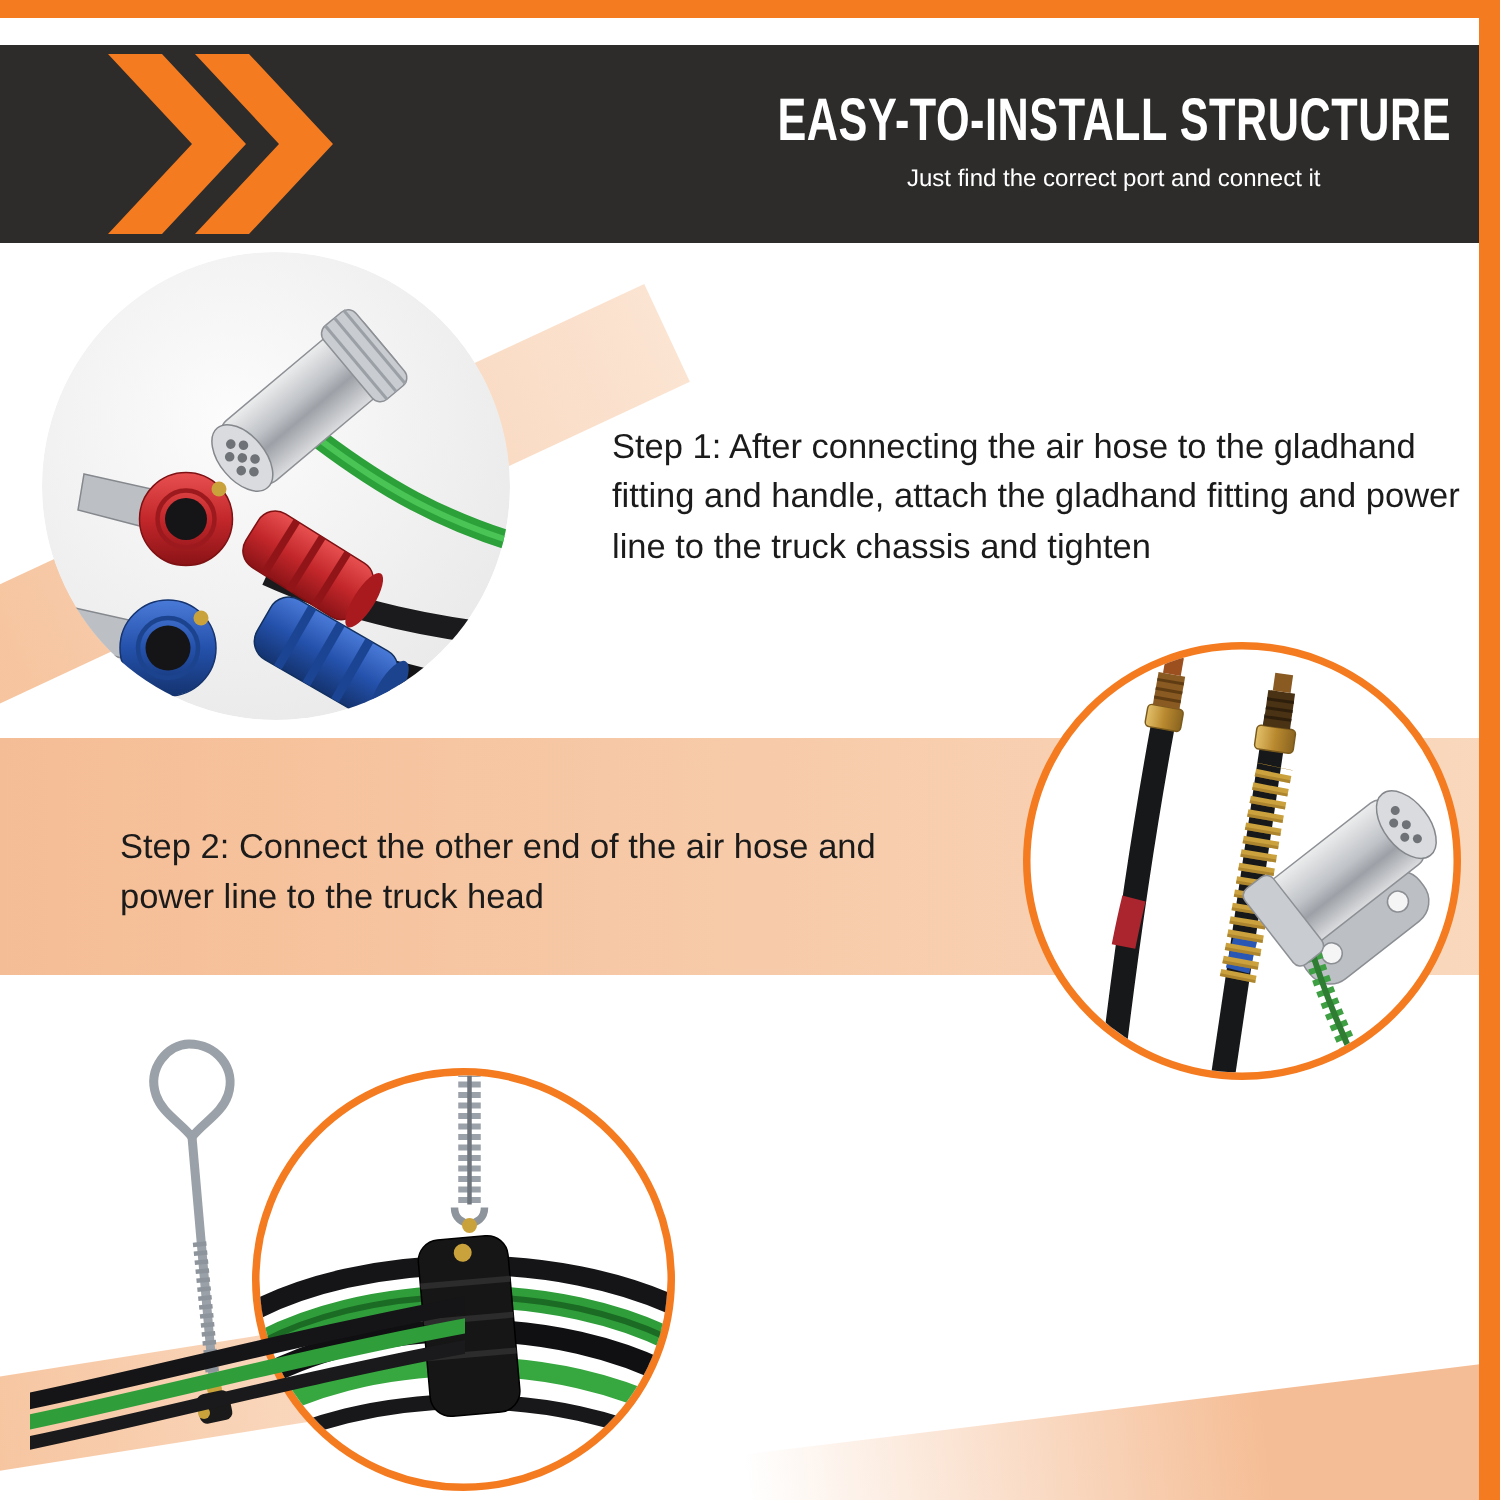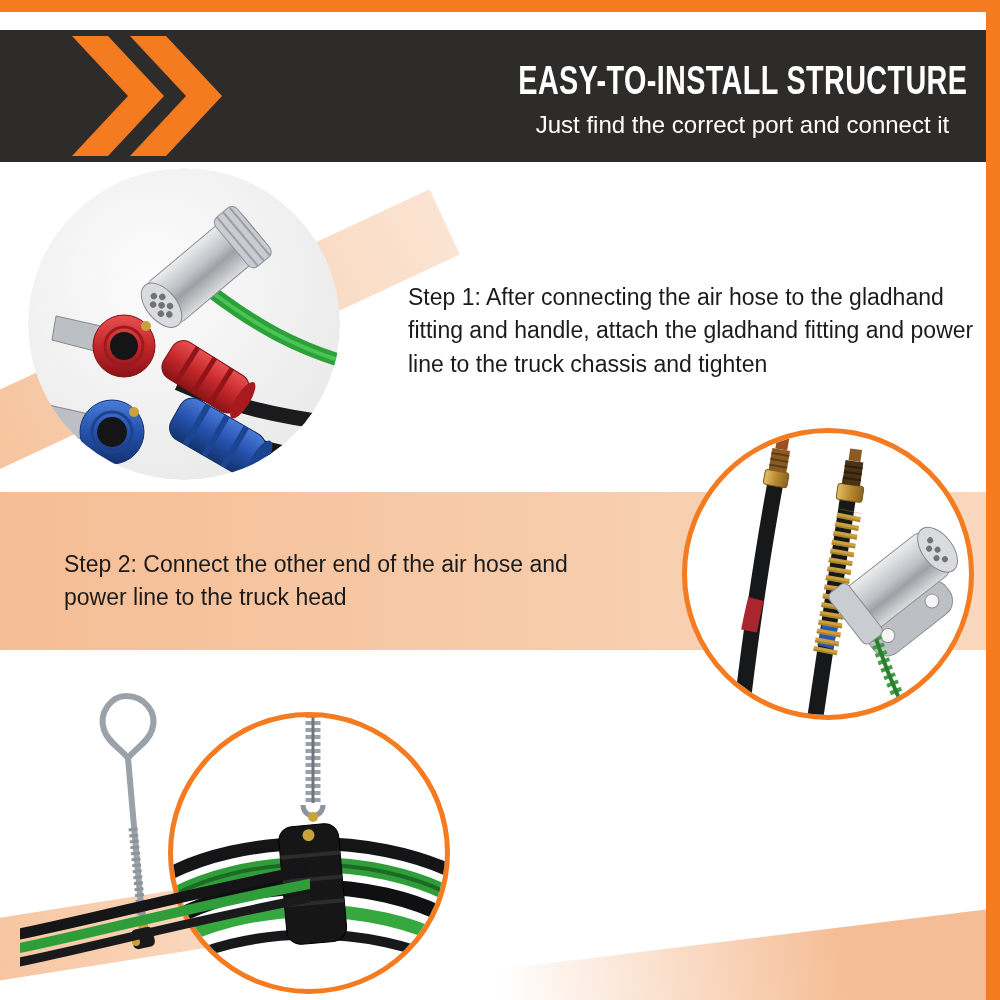--- a/index.html
+++ b/index.html
@@ -9,40 +9,40 @@
 
   
   .top-bar   { position:absolute; left:0; top:0; width:1000px; height:12px; background:#F47B20; z-index:7; }
   .right-bar { position:absolute; right:0; top:0; width:14px; height:1000px; background:#F47B20; z-index:7; }
 
   
   .header { position:absolute; left:0; top:30px; width:986px; height:132px; background:#2D2C2B; z-index:5; }
   .chevrons { position:absolute; left:72px; top:6px; }
   .header-text { position:absolute; left:500px; top:28px; width:485px; display:flex; flex-direction:column; align-items:center; color:#ffffff; }
   .title { font-size:40px; font-weight:bold; white-space:nowrap; display:inline-block; transform:scaleX(0.72); transform-origin:center; letter-spacing:0.5px; }
-  .subtitle { font-size:24px; margin-top:8px; white-space:nowrap; }
+  .subtitle { font-size:16px; margin-top:8px; white-space:nowrap; }
 
   
   .band2 { position:absolute; left:0; top:492px; width:1000px; height:158px; background:linear-gradient(90deg,#F5BD95,#F9D8BD); z-index:1; }
   .swoosh { position:absolute; z-index:1; }
   .swoosh-1  { left:-70px; top:300px; width:540px; height:72px; transform:rotate(-25deg); background:linear-gradient(90deg,#F6C29B,#FBE4D2); }
   .swoosh-bl { left:-50px; top:888px; width:480px; height:62px; transform:rotate(-9deg); background:linear-gradient(90deg,#F6C29B,#FBE0CB 75%,rgba(251,224,203,0)); }
   .swoosh-br { left:500px; top:934px; width:580px; height:110px; transform:rotate(-7deg); background:linear-gradient(90deg,rgba(246,194,155,0),#F5BD95 60%); }
 
   
   .photo-circle { position:absolute; border-radius:50%; overflow:hidden; z-index:2; }
   .c1 { left:28px;  top:168px; width:312px; height:312px; }
   .c2 { left:682px; top:428px; width:292px; height:292px; border:5px solid #F47B20; background:#ffffff; }
   .c3 { left:168px; top:712px; width:282px; height:282px; border:5px solid #F47B20; background:#ffffff; }
   .hanger { position:absolute; left:20px; top:688px; width:290px; height:312px; z-index:2; }
 
   
   .step-text { position:absolute; font-size:23px; line-height:1.45; color:#1B1B1B; white-space:pre-line; z-index:3; }
   .t1 { left:408px; top:281px; width:600px; }
-  .t2 { left:64px;  top:548px; width:560px; }
+  .t2 { left:80px;  top:548px; width:560px; }
   .t3 { left:452px; top:786px; width:540px; }
 </style>
 </head>
 <body>
 
 <div class="page">
 
   <div class="top-bar"></div>
   <div class="right-bar"></div>
 

